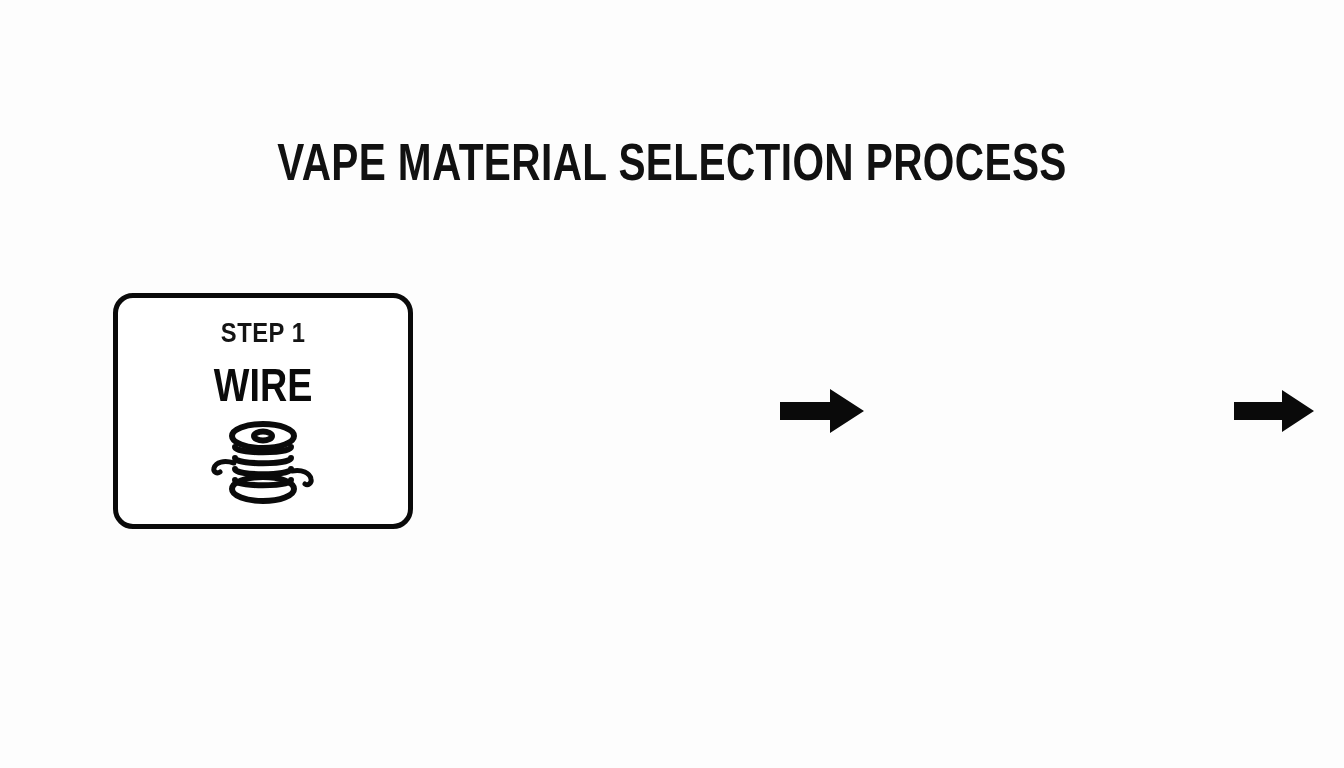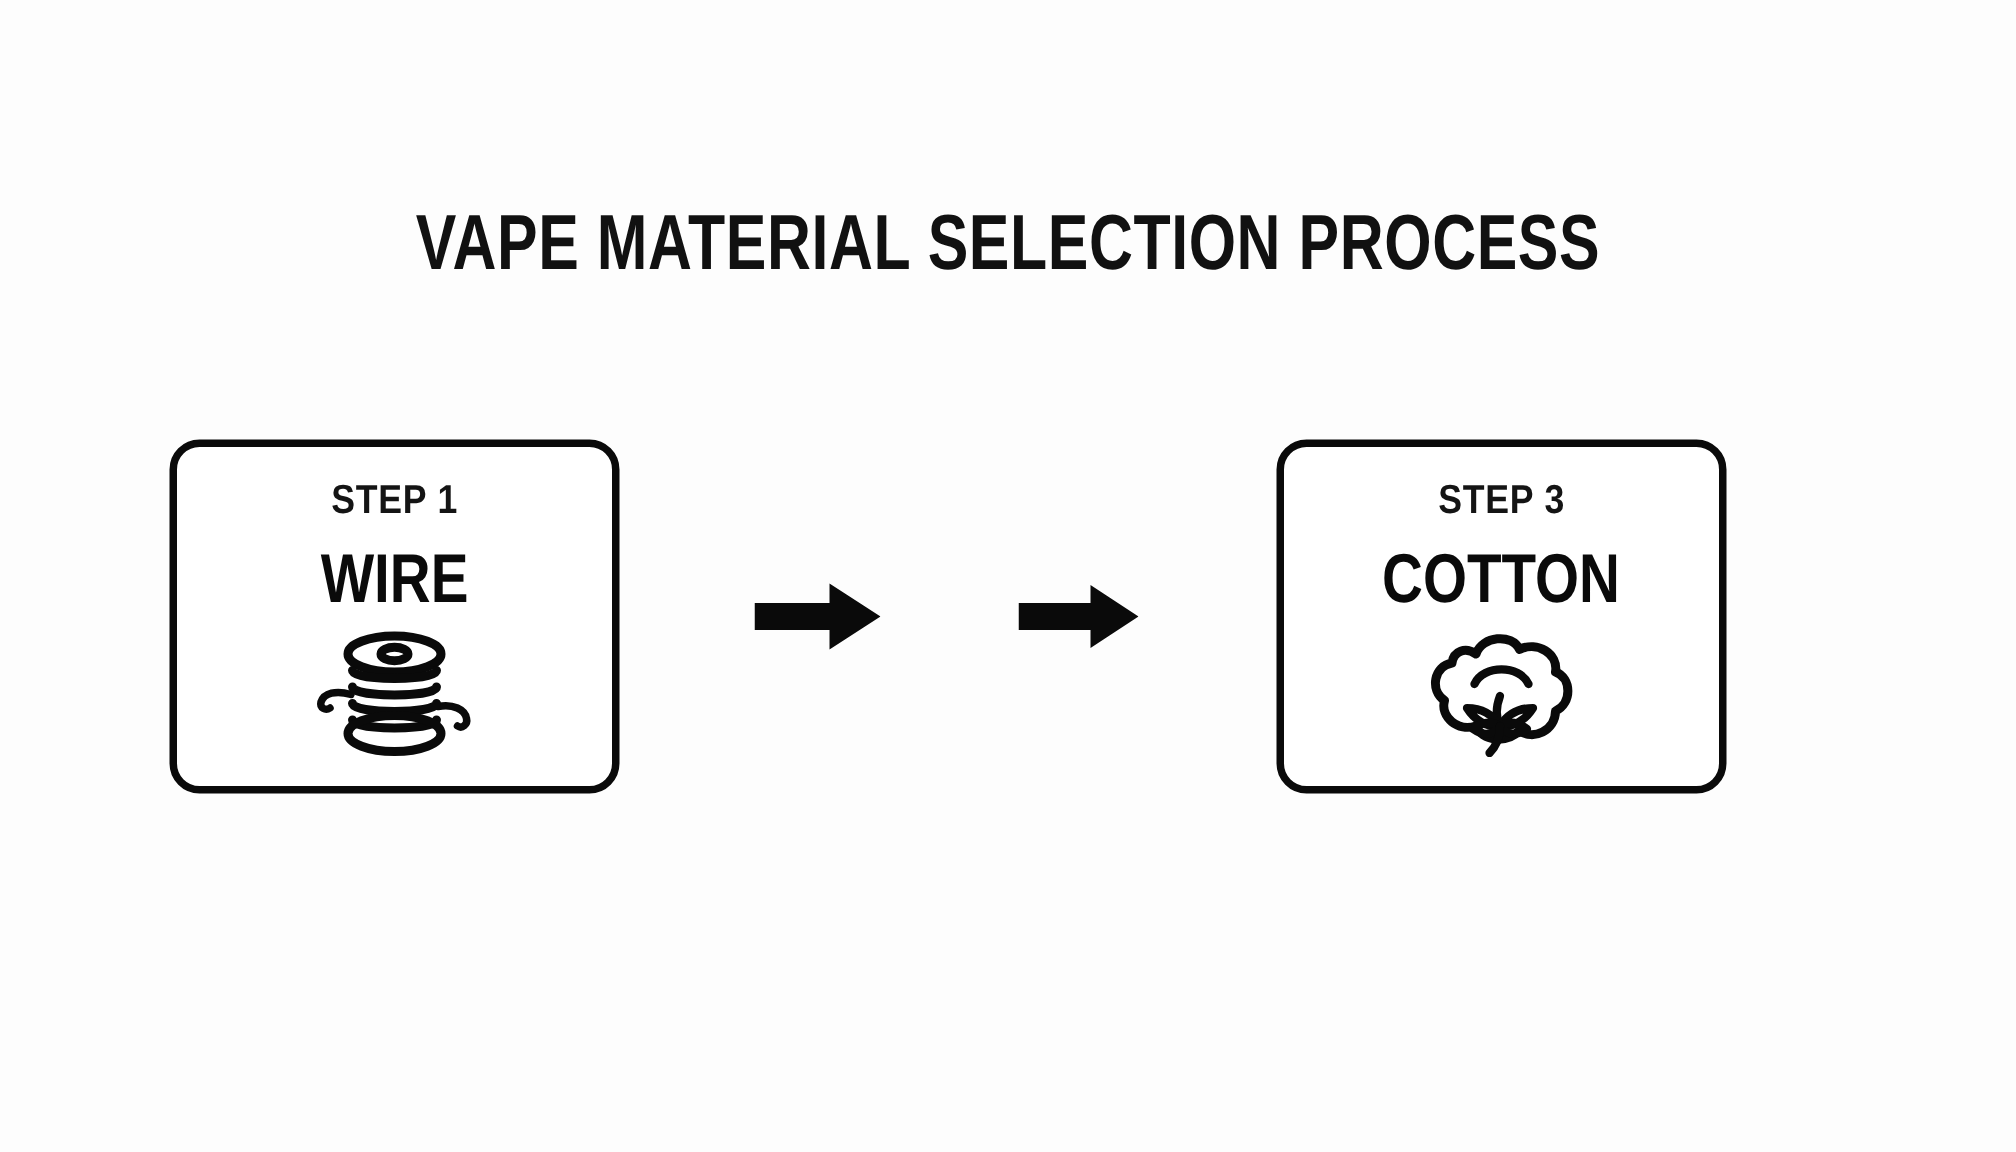--- a/index.html
+++ b/index.html
@@ -36,21 +36,21 @@
     transform: scaleX(0.78);
     transform-origin: 50% 50%;
     white-space: nowrap;
   }
 
   
   .flow-row {
     position: absolute;
     top: 293px;
     left: 113px;
-    width: 1038px;
+    width: 1204px;
     height: 236px;
     display: flex;
     flex-direction: row;
     align-items: center;
     justify-content: space-between;
   }
 
   .step-card {
     box-sizing: border-box;
     width: 300px;
@@ -150,43 +150,15 @@
       </svg>
     </div>
 
 
     <div class="arrow">
       <svg width="80" height="46" viewBox="0 0 80 46">
         <path d="M0 14 L48 14 L48 2 L80 23 L48 44 L48 32 L0 32 Z" fill="#0a0a0a"></path>
       </svg>
     </div>
 
-    <div class="step-card">
-      <div class="step-label">STEP 3</div>
-      <div class="step-title">COTTON</div>
-      <div class="step-icon">
-        <svg width="108" height="94" viewBox="0 0 108 94" fill="none" stroke="#0a0a0a" stroke-width="6" stroke-linecap="round" stroke-linejoin="round">
-
-          <path d="M37 22
-                   C 41 10, 61 8, 66 19
-                   C 78 13, 92 22, 90 34
-                   C 101 38, 101 55, 90 60
-                   C 90 73, 75 80, 66 73
-                   C 57 82, 41 80, 37 70
-                   C 25 74, 13 64, 16 53
-                   C 6 46, 9 30, 21 28
-                   C 22 20, 30 17, 37 22 Z"></path>
-
-          <path d="M36 42 C 42 29, 66 29, 72 42" fill="none" stroke-width="5.5"></path>
-
-          <path d="M53 50 C 50 58, 50 64, 53 70" fill="none" stroke-width="5.5"></path>
-          <path d="M53 70 C 48 62, 40 58, 31 58 C 36 66, 44 71, 53 70 Z" stroke-width="5.5"></path>
-          <path d="M53 70 C 58 62, 66 58, 75 58 C 70 66, 62 71, 53 70 Z" stroke-width="5.5"></path>
-          <path d="M53 70 C 46 66, 40 68, 35 72 C 42 77, 49 76, 53 70 Z" stroke-width="5.5"></path>
-          <path d="M53 70 C 60 66, 66 68, 71 72 C 64 77, 57 76, 53 70 Z" stroke-width="5.5"></path>
-
-          <path d="M53 70 C 53 78, 50 84, 46 88" fill="none" stroke-width="5.5"></path>
-        </svg>
-      </div>
-    </div>
 
   </div>
 </div>
 
 </body></html>

